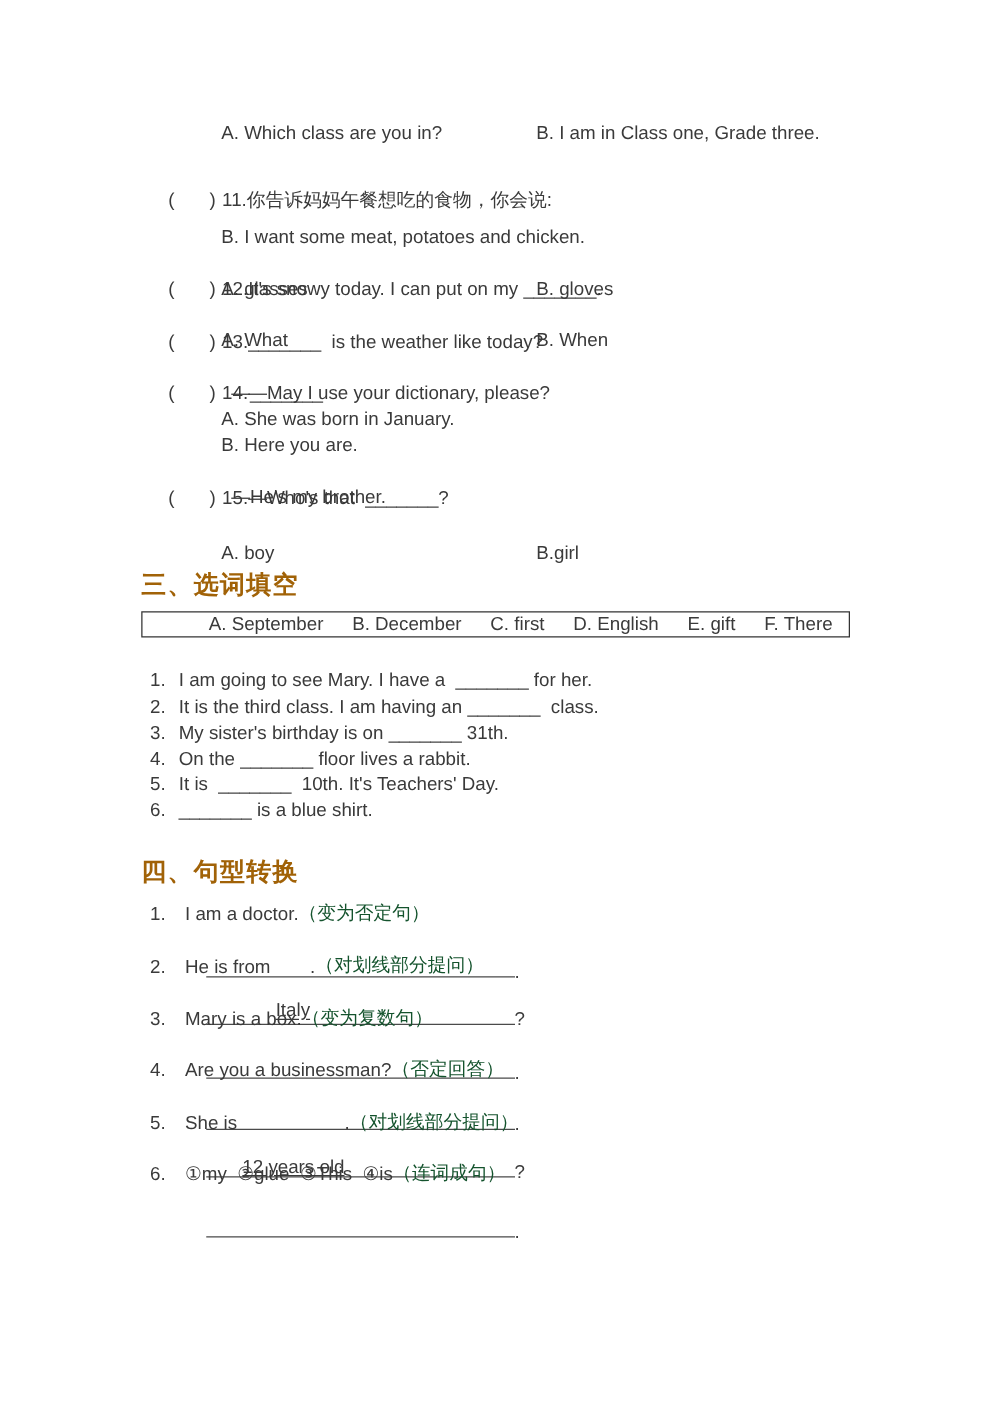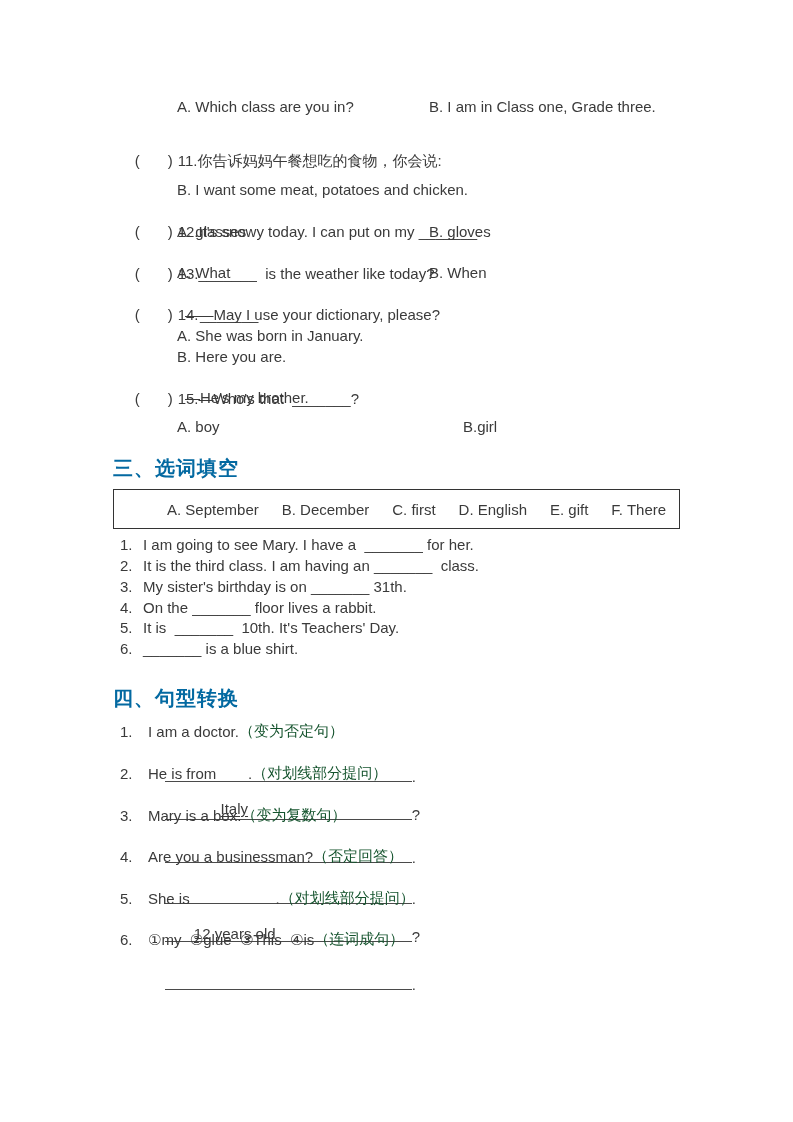--- a/index.html
+++ b/index.html
@@ -26,30 +26,30 @@
   .two-col .col-b { white-space: pre; }
   .paren-gap { display: inline-block; width: 28px; }
   .qnum { margin-left: 5px; }
   .heading {
     position: absolute;
     left: 113px;
     height: 26px;
     line-height: 26px;
     font-size: 20px;
     font-weight: bold;
-    color: #0369a1;
+    color: #a16207;
     letter-spacing: 1px;
     white-space: pre;
   }
   .word-bank-box {
     position: absolute;
     left: 113px;
     top: 489px;
     width: 567px;
-    height: 40px;
+    height: 21px;
     border: 1px solid #333333;
     display: flex;
     align-items: center;
     padding-left: 53px;
     gap: 23px;
     font-size: 15px;
     white-space: pre;
   }
   .list-row { display: flex; }
   .num3 { width: 23px; flex: 0 0 23px; }
@@ -102,21 +102,21 @@
     <span>(</span><span class="paren-gap"></span><span>)</span><span class="qnum">14.</span><span>—May I use your dictionary, please?</span>
   </div>
   <div class="row" style="top:304px; left:185px;">—_______</div>
   <div class="row" style="top:325px; left:177px;">A. She was born in January.</div>
   <div class="row" style="top:346px; left:177px;">B. Here you are.</div>
 
   <div class="row" style="top:367px; left:118px;">
     <span>(</span><span class="paren-gap"></span><span>)</span><span class="qnum">15.</span><span>—Who's that  _______?</span>
   </div>
   <div class="row" style="top:387px; left:185px;">—He's my brother.</div>
-  <div class="row two-col" style="top:416px; left:177px;gap:34px;">
+  <div class="row two-col" style="top:432px; left:177px;">
     <span class="col-a">A. boy</span>
     <span class="col-b">B.girl</span>
   </div>
 
   <div class="heading" style="top:455px;">三、选词填空</div>
 
   <div class="word-bank-box">
     <span>A. September</span>
     <span>B. December</span>
     <span>C. first</span>

